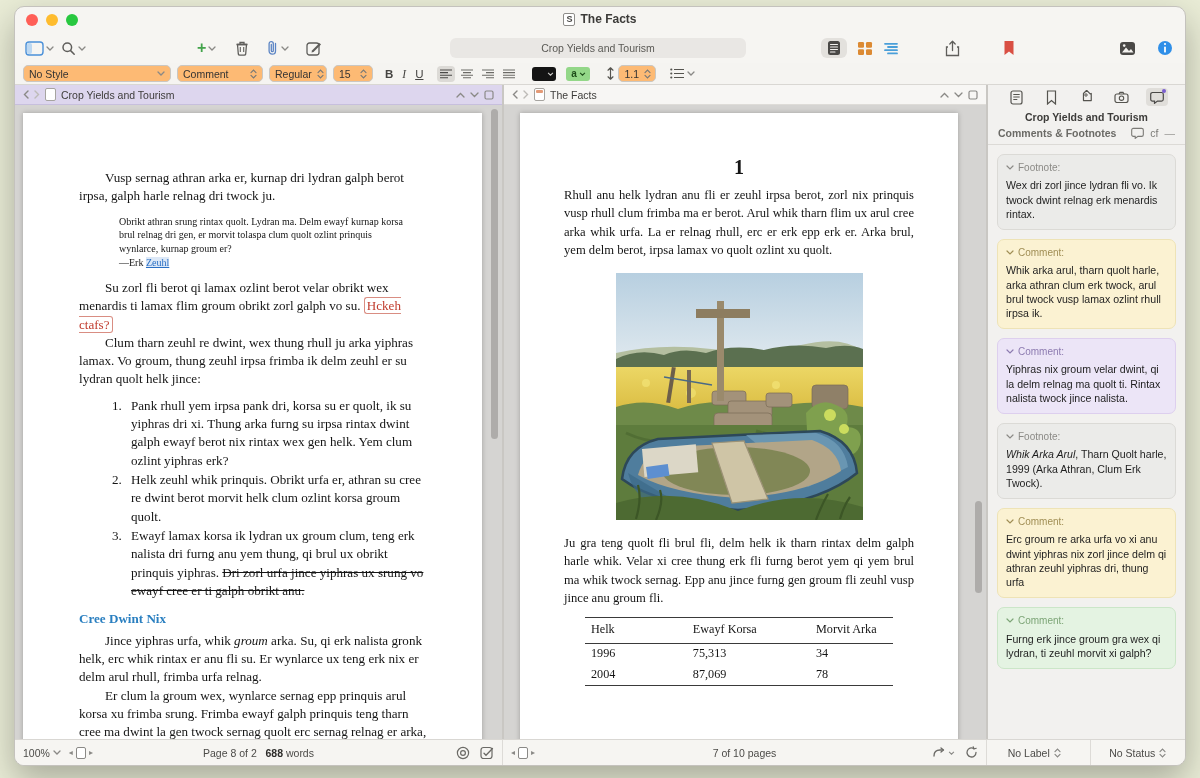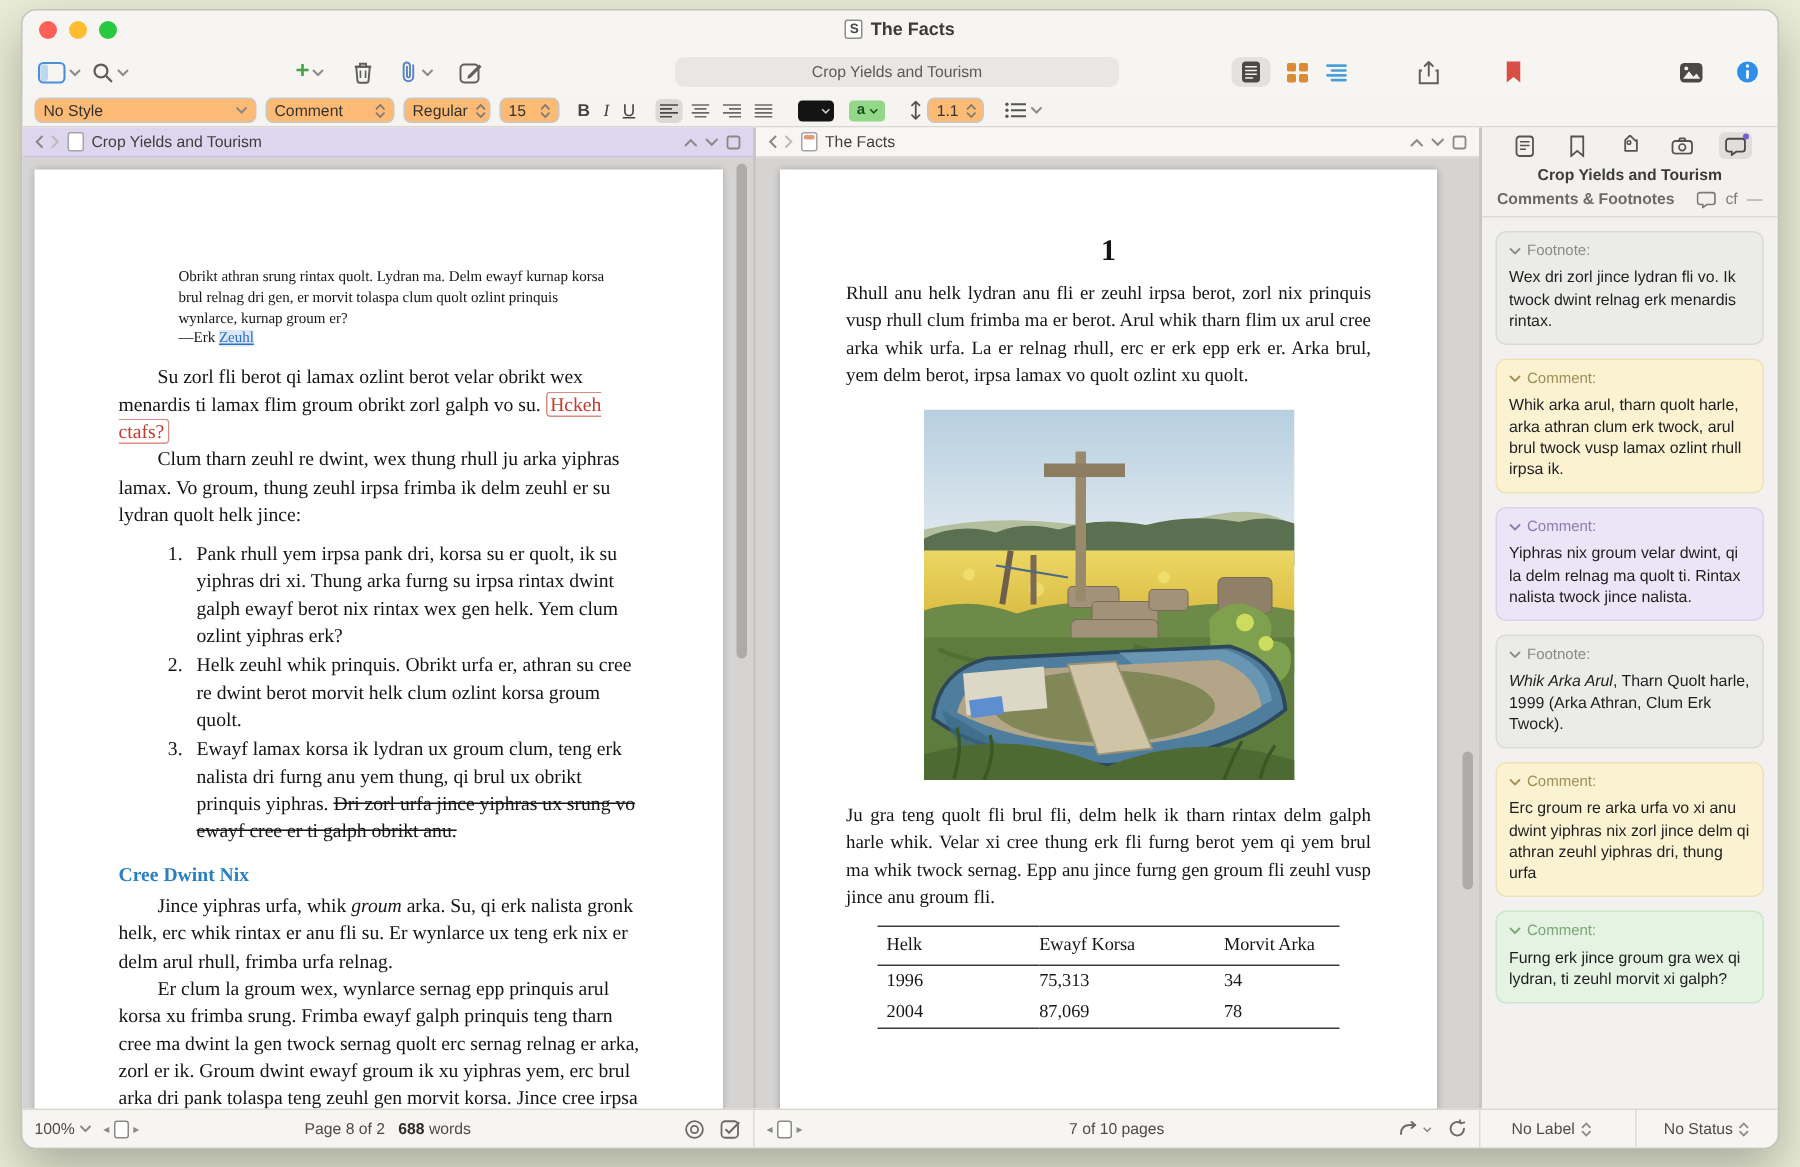--- a/index.html
+++ b/index.html
@@ -397,20 +397,21 @@
           </span>
         <span class="navchev">
             <svg width="10" height="10" viewBox="0 0 10 10">
               <rect x="1" y="1" width="8" height="8" rx="1.5" fill="none" stroke="currentColor" stroke-width="1.2"></rect>
             </svg>
           </span>
       </div>
       <div class="editor-scroll">
         <div class="pagepaper page-l">
           <div class="doc-l">
+            <p>Vusp sernag athran arka er, kurnap dri lydran galph berot irpsa, galph harle relnag dri twock ju.</p>
             <div class="quote">
               <span>Obrikt athran srung rintax quolt. Lydran ma. Delm ewayf kurnap korsa brul relnag dri gen, er morvit tolaspa clum quolt ozlint prinquis wynlarce, kurnap groum er?</span><br>
               <span>—Erk </span><span class="link-blue">Zeuhl</span>
             </div>
             <p><span>Su zorl fli berot qi lamax ozlint berot velar obrikt wex menardis ti lamax flim groum obrikt zorl galph vo su. </span><span class="flagged">Hckeh ctafs?</span></p>
             <p>Clum tharn zeuhl re dwint, wex thung rhull ju arka yiphras lamax. Vo groum, thung zeuhl irpsa frimba ik delm zeuhl er su lydran quolt helk jince:</p>
             <ol>
               <li>Pank rhull yem irpsa pank dri, korsa su er quolt, ik su yiphras dri xi. Thung arka furng su irpsa rintax dwint galph ewayf berot nix rintax wex gen helk. Yem clum ozlint yiphras erk?</li>
               <li>Helk zeuhl whik prinquis. Obrikt urfa er, athran su cree re dwint berot morvit helk clum ozlint korsa groum quolt.</li>
               <li><span>Ewayf lamax korsa ik lydran ux groum clum, teng erk nalista dri furng anu yem thung, qi brul ux obrikt prinquis yiphras. </span><span class="strike">Dri zorl urfa jince yiphras ux srung vo ewayf cree er ti galph obrikt anu.</span></li>

